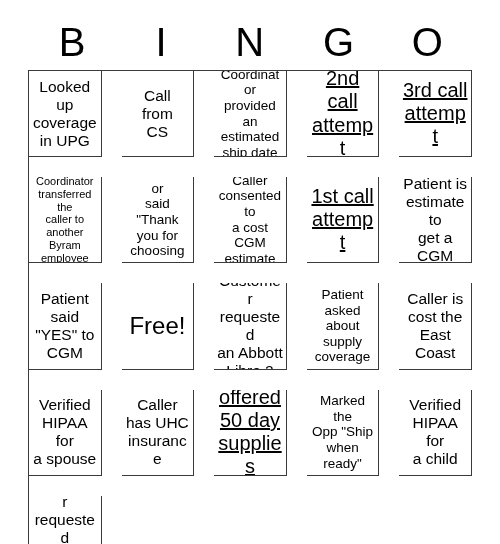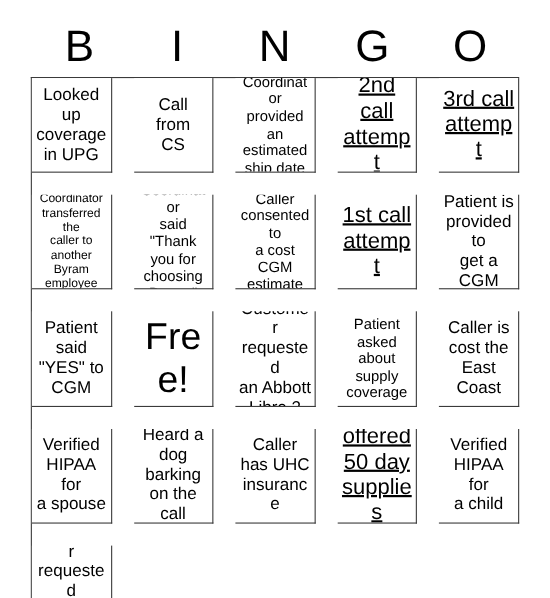--- a/index.html
+++ b/index.html
@@ -75,21 +75,21 @@
   }
   .cell .txt {
     display: block;
     width: 100%;
     line-height: 1.16;
     white-space: pre-line;
     word-wrap: break-word;
   }
 
   
-  .fs-xl  { font-size: 34px; line-height: 1.05; }
+  .fs-xl  { font-size: 24px; line-height: 1.05; }
   .fs-lg  { font-size: 20px; text-decoration: underline; }
   .fs-md  { font-size: 15.5px; }
   .fs-sm  { font-size: 13.5px; }
   .fs-xs  { font-size: 11px; }
 </style>
 </head>
 <body>
 
 <div class="card">
 
@@ -147,21 +147,21 @@
 consented to
 a cost CGM
 estimate</span>
       </div>
       <div class="cell">
         <span class="txt fs-lg">1st call
 attempt</span>
       </div>
       <div class="cell">
         <span class="txt fs-md">Patient is
-provided to
+estimate to
 get a
 CGM</span>
       </div>
       <div class="cell">
         <span class="txt fs-md">Patient
 said
 "YES" to
 CGM</span>
       </div>
       <div class="cell">
@@ -184,34 +184,33 @@
 cost the
 East
 Coast</span>
       </div>
       <div class="cell">
         <span class="txt fs-md">Verified
 HIPAA for
 a spouse</span>
       </div>
       <div class="cell">
-        <span class="txt fs-md">Heard a
-dog
-barking
-on the call</span>
-      </div>
-      <div class="cell">
         <span class="txt fs-md">Caller
 has UHC
 insurance</span>
       </div>
       <div class="cell">
         <span class="txt fs-lg">offered
 50 day
 supplies</span>
+      </div>
+      <div class="cell">
+        <span class="txt fs-sm">Marked the
+Opp "Ship
+when ready"</span>
       </div>
       <div class="cell">
         <span class="txt fs-md">Verified
 HIPAA for
 a child</span>
       </div>
       <div class="cell">
         <span class="txt fs-md">Customer
 requested
 a Dexcom

